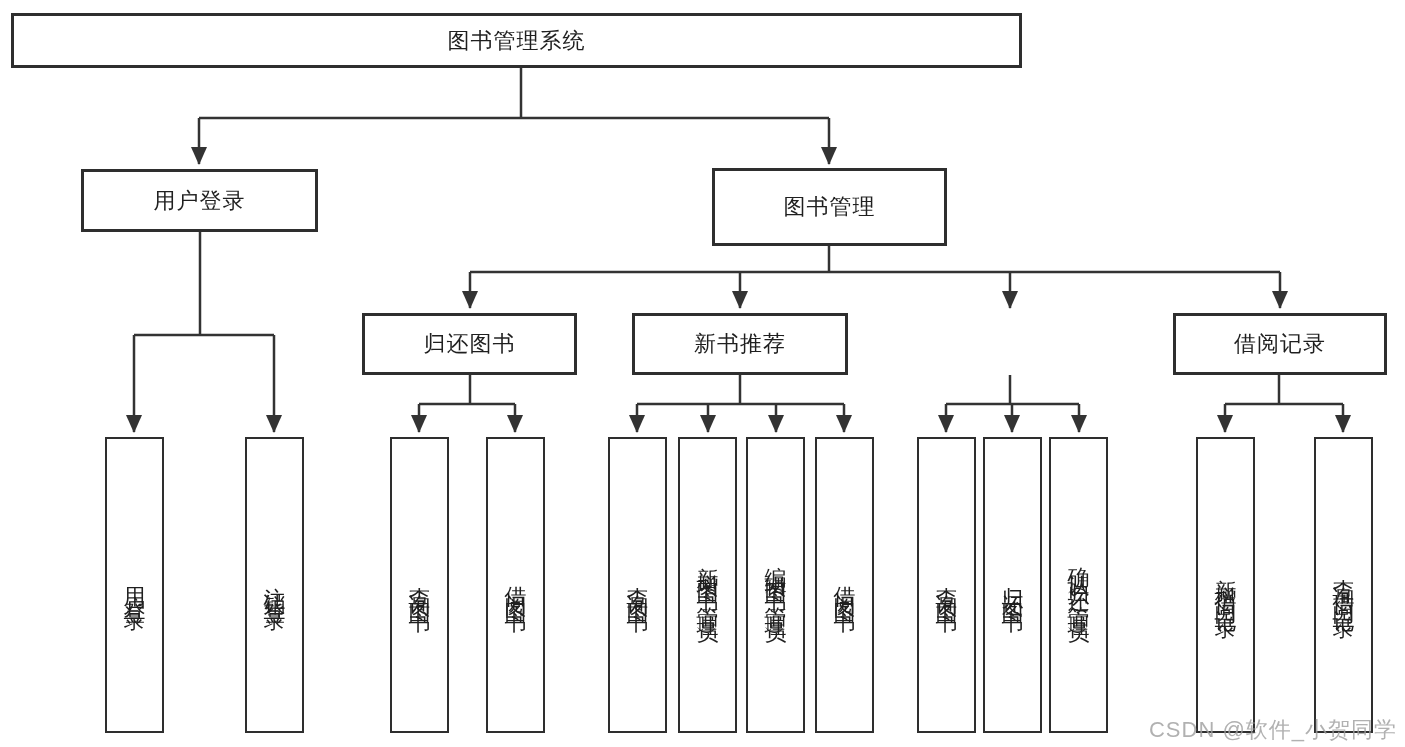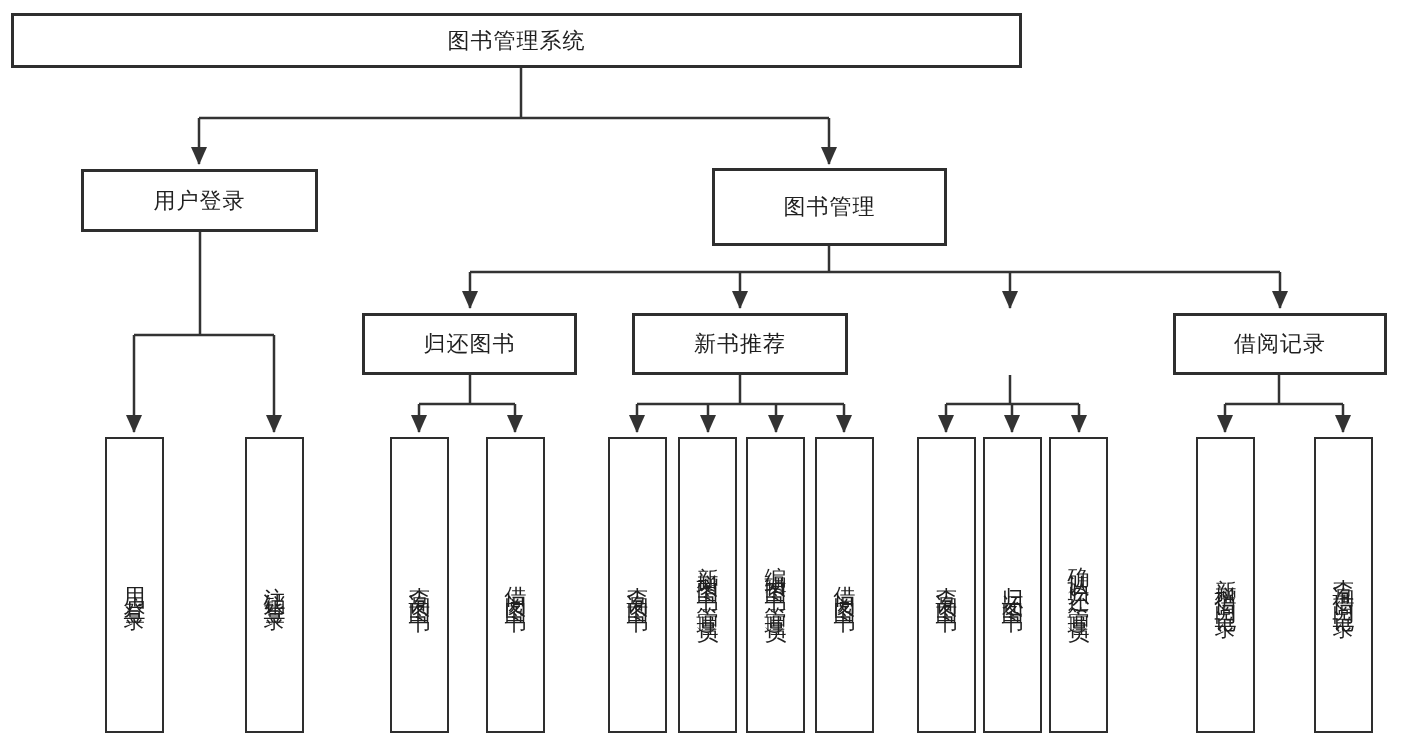--- a/index.html
+++ b/index.html
@@ -178,14 +178,15 @@
     <span>确认归还（管理员）</span>
   </div>
 
   <div class="vbox" style="left:1196px">
     <span>新增借阅记录</span>
   </div>
   <div class="vbox" style="left:1314px">
     <span>查询借阅记录</span>
   </div>
 
+  <div class="watermark">CSDN @软件_小贺同学</div>
 
 </div>
 
 </body></html>

